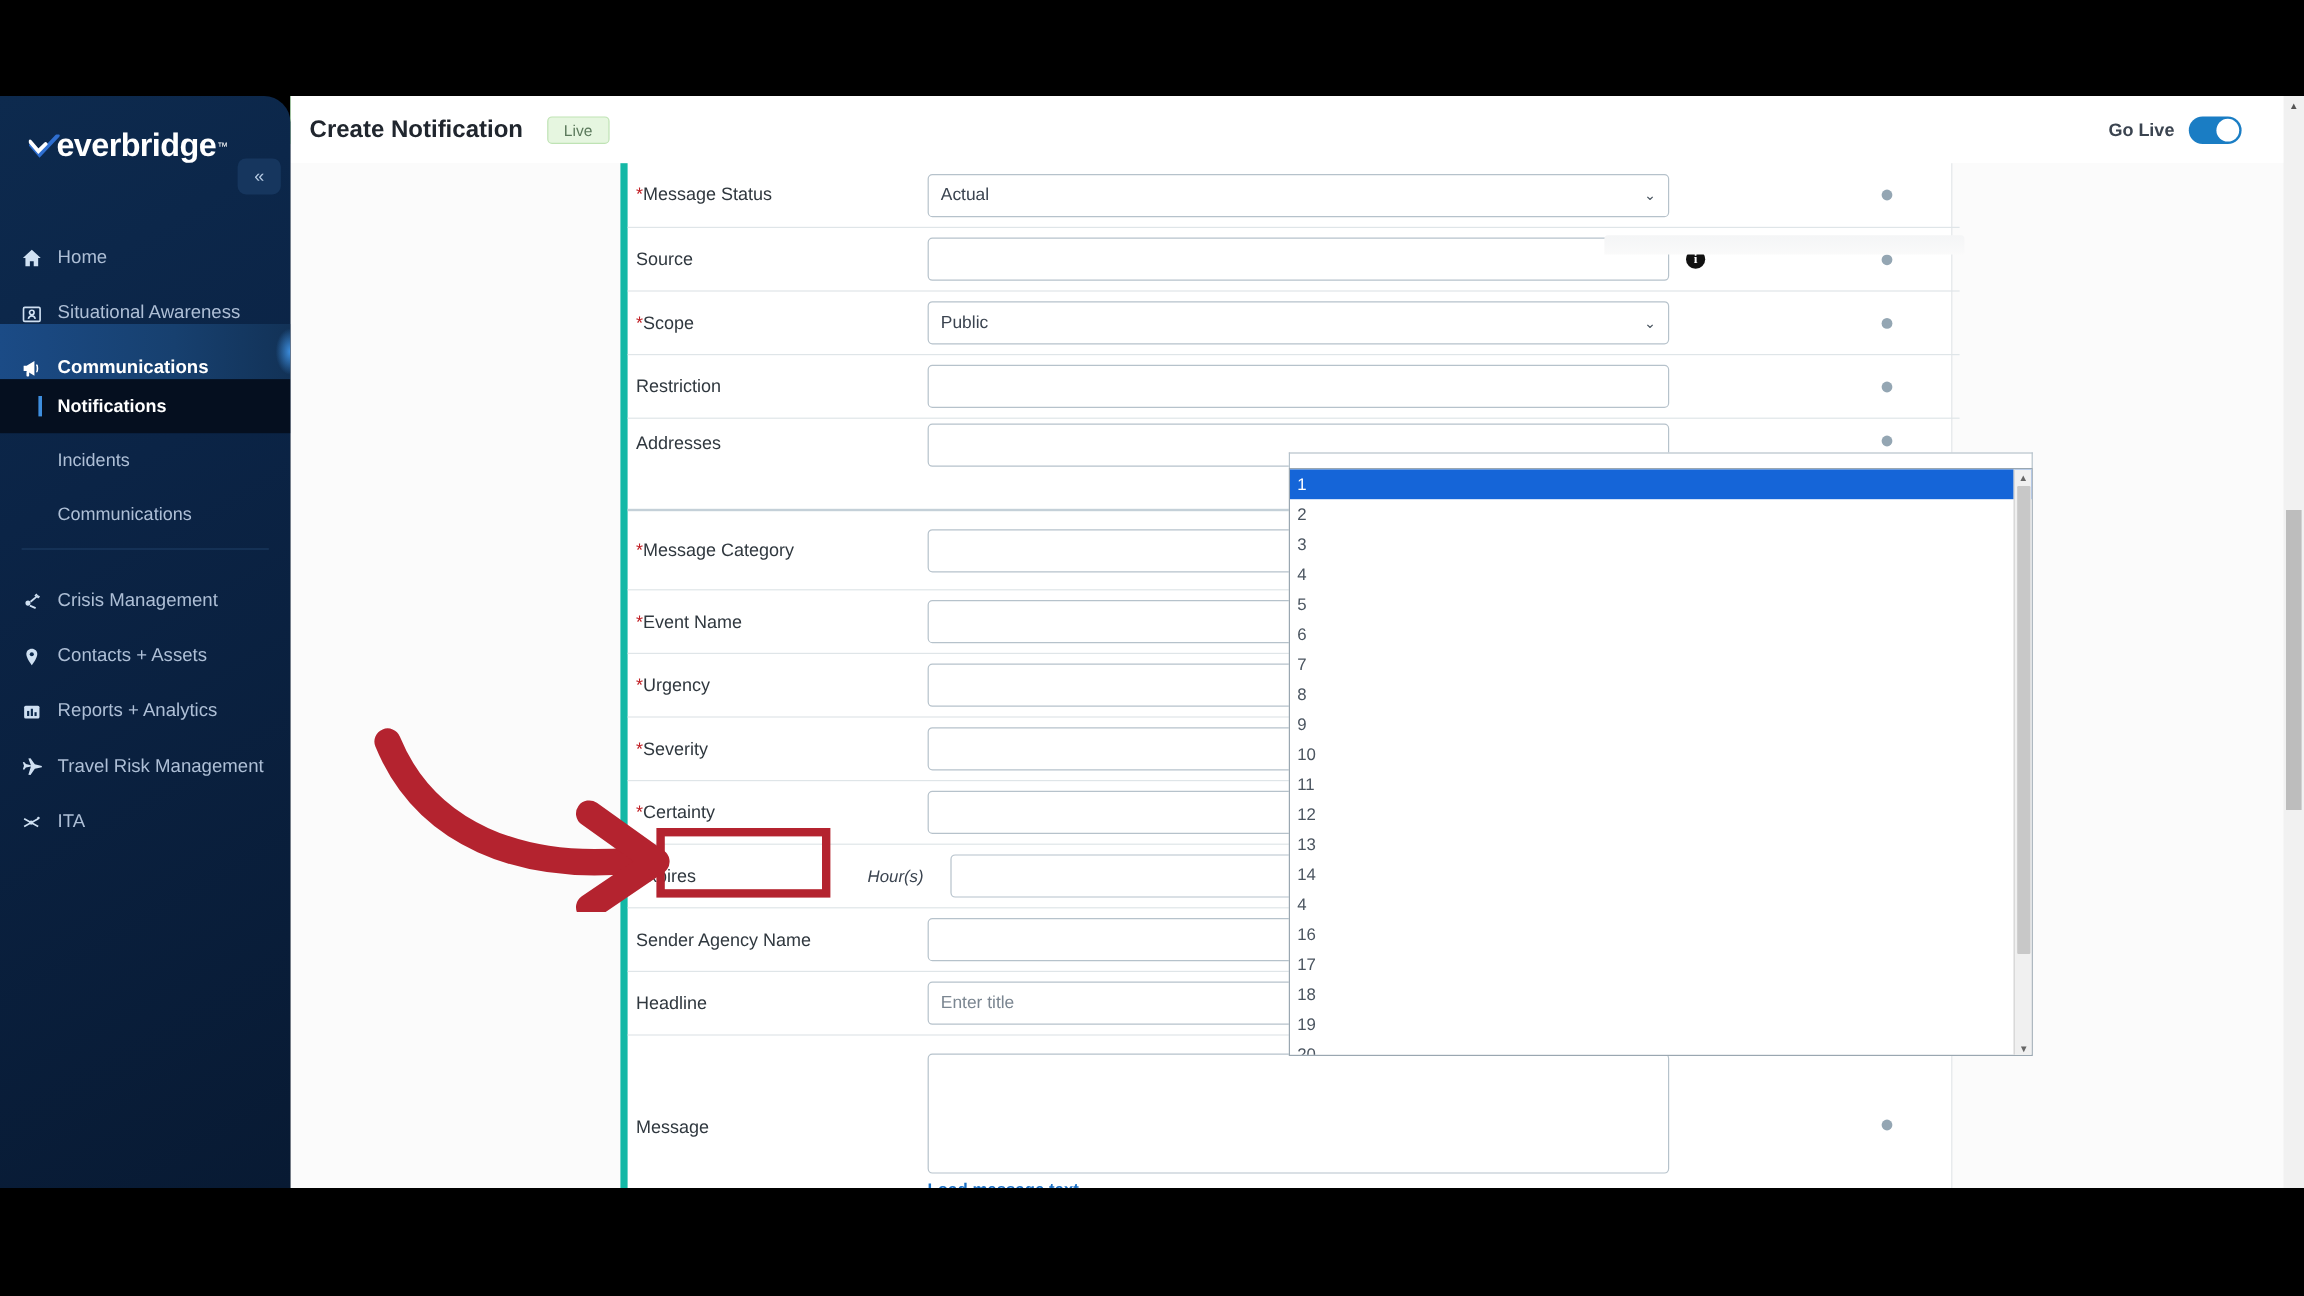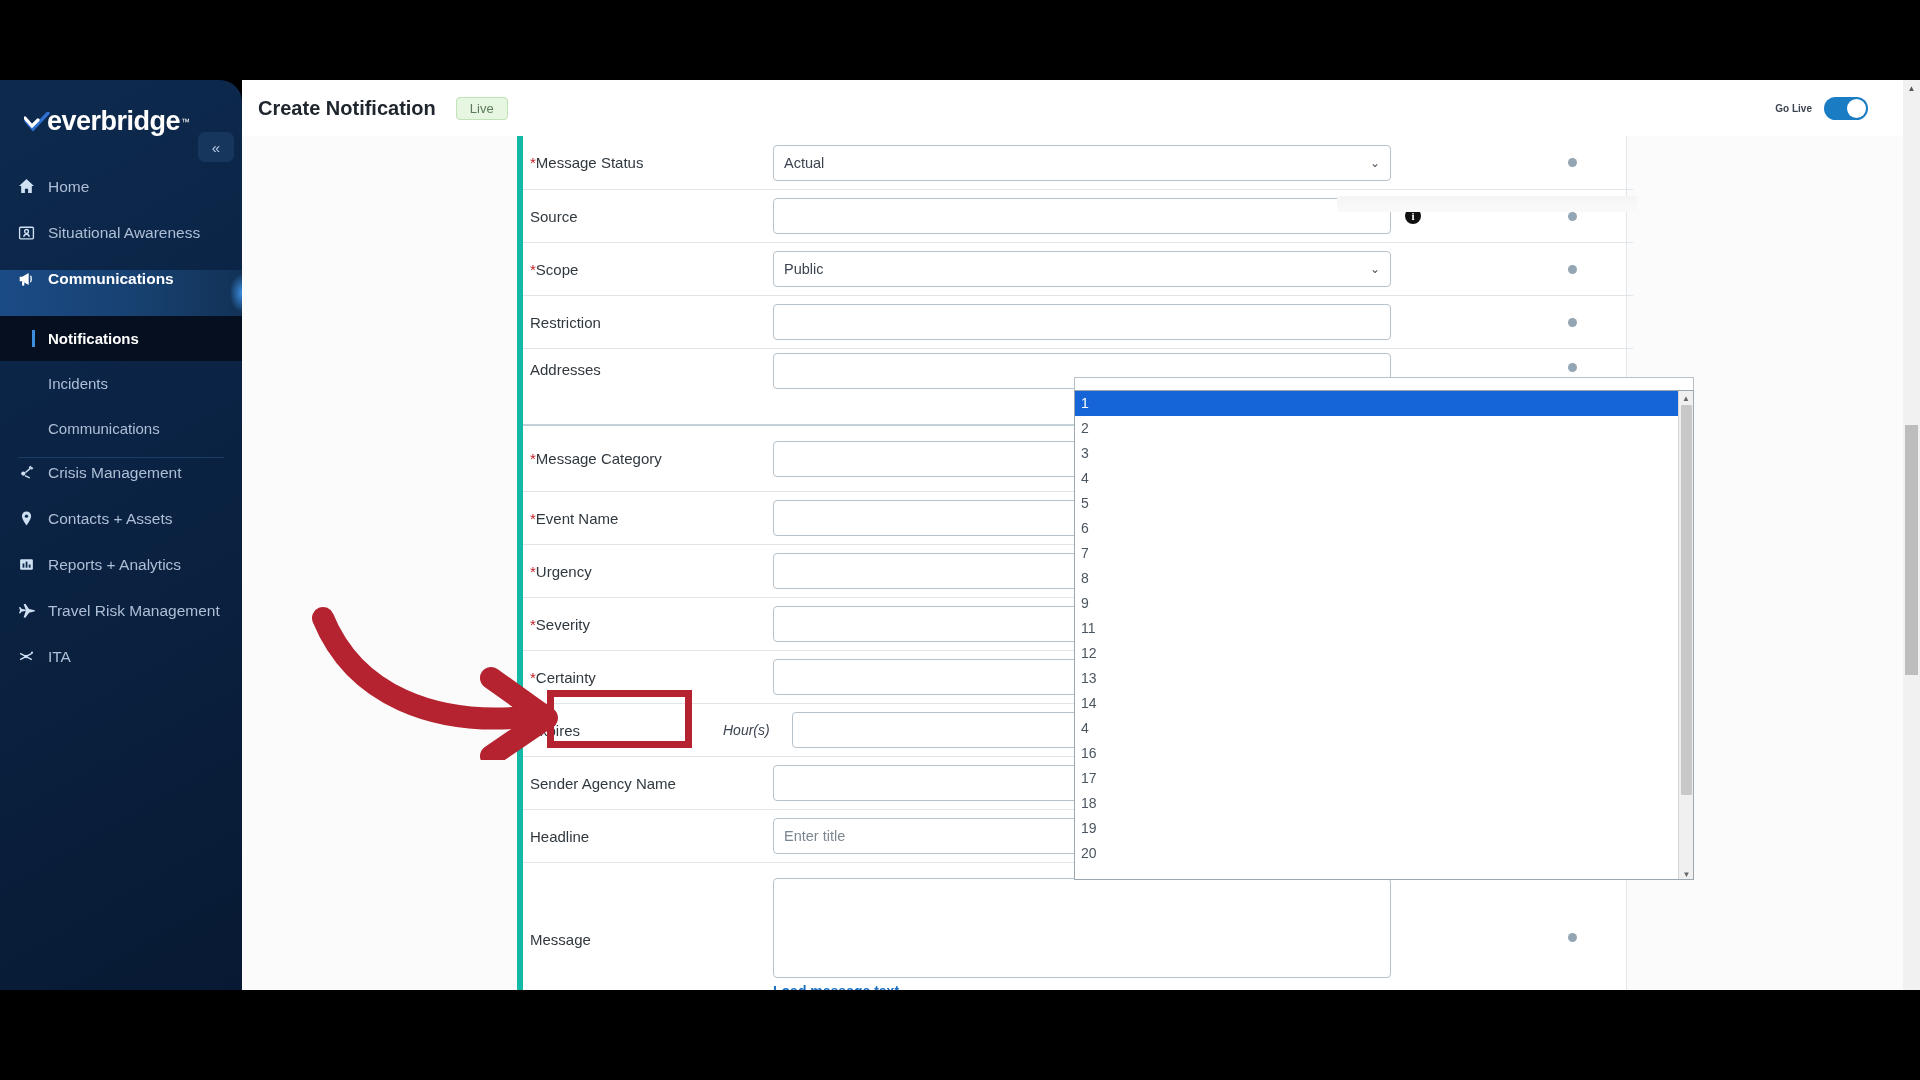--- a/index.html
+++ b/index.html
@@ -32,21 +32,21 @@
   .collapse-btn {
     position:absolute; right:8px; top:52px;
     width:36px; height:30px; border-radius:7px;
     background:#16365e; color:#b8cce4;
     display:flex; align-items:center; justify-content:center;
     font-size:15px; cursor:pointer; z-index:34;
   }
 
   .nav { margin-top:26px; }
   .nav-item {
-    display:flex; align-items:flex-start; height:46px;
+    display:flex; align-items:flex-end; height:46px;
     padding-left:18px; color:#aebfd6; font-size:15.5px;
     cursor:pointer; position:relative;
   }
   .nav-item .ico { width:30px; display:flex; align-items:center; color:#cfe0f2; flex:0 0 30px; }
   .nav-item.active {
     background:linear-gradient(90deg,#1b4b86 0%,#17406f 60%,#123257 100%);
     color:#fff; font-weight:700;
   }
   .nav-item.active::after {
     content:""; position:absolute; right:0; top:4px; width:12px; height:38px;
@@ -71,21 +71,21 @@
   .topbar {
     position:absolute; left:0; top:0; width:1678px; height:56px;
     background:#fff; display:flex; align-items:center; padding-left:16px;
   }
   .page-title { font-size:20px; font-weight:700; color:#20262e; }
   .live-badge {
     margin-left:20px; padding:3px 13px; font-size:13px; color:#5c7a5c;
     background:#e6f6e0; border:1px solid #bfe3b4; border-radius:4px;
   }
   .topbar-right { margin-left:auto; display:flex; align-items:center; padding-right:52px; }
-  .golive-label { font-size:10px; font-weight:700; color:#3b4450; margin-right:12px; }
+  .golive-label { font-size:15px; font-weight:700; color:#3b4450; margin-right:12px; }
   .toggle { width:44px; height:23px; border-radius:12px; background:#1a7dc4; position:relative; cursor:pointer; }
   .toggle .knob { position:absolute; right:2px; top:2px; width:19px; height:19px; border-radius:50%; background:#fff; }
 
   .content-bg { position:absolute; left:0; top:56px; width:1678px; height:854px; background:#fbfbfb; }
   .form-card {
     position:absolute; left:275px; top:56px; width:1110px; height:860px;
     background:#fff; border-left:6px solid #14b8a6; border-right:1px solid #e3e6e9;
   }
   .notch {
     position:absolute; left:1095px; top:116px; width:300px; height:16px;
@@ -435,20 +435,21 @@
       <div class="dd-list">
         <div class="dd-opt sel">1</div>
         <div class="dd-opt">2</div>
         <div class="dd-opt">3</div>
         <div class="dd-opt">4</div>
         <div class="dd-opt">5</div>
         <div class="dd-opt">6</div>
         <div class="dd-opt">7</div>
         <div class="dd-opt">8</div>
         <div class="dd-opt">9</div>
+        <div class="dd-opt">10</div>
         <div class="dd-opt">11</div>
         <div class="dd-opt">12</div>
         <div class="dd-opt">13</div>
         <div class="dd-opt">14</div>
         <div class="dd-opt">4</div>
         <div class="dd-opt">16</div>
         <div class="dd-opt">17</div>
         <div class="dd-opt">18</div>
         <div class="dd-opt">19</div>
         <div class="dd-opt">20</div>

